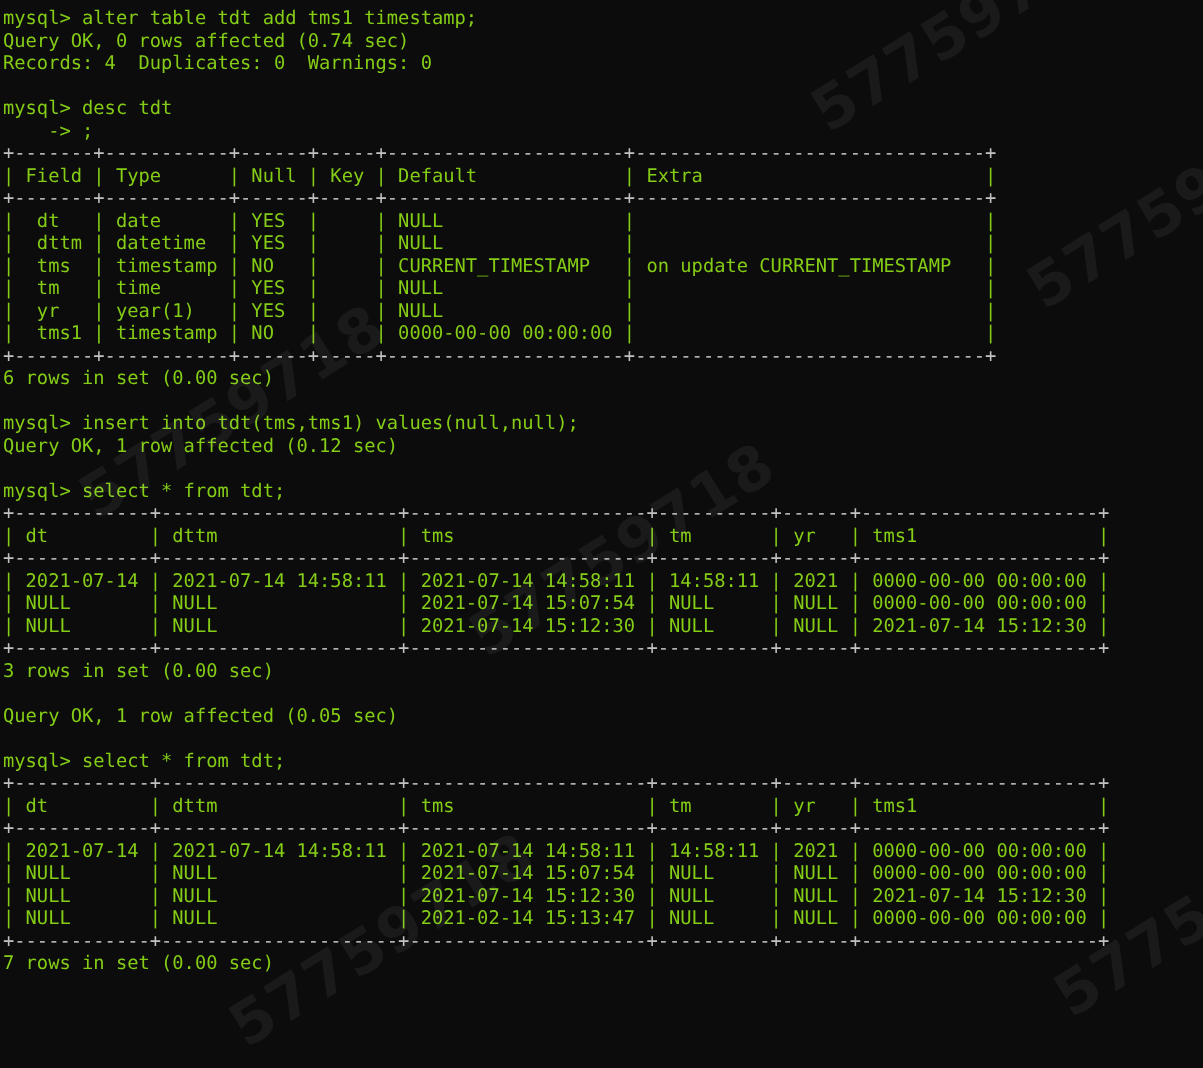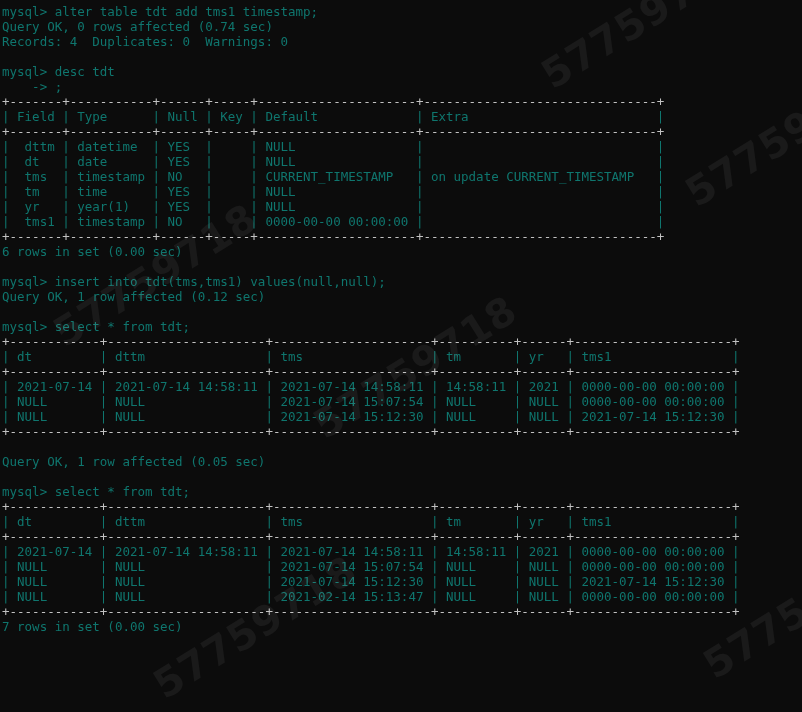--- a/index.html
+++ b/index.html
@@ -36,21 +36,21 @@
     letter-spacing: 1px;
   }
   #console {
     position: absolute;
     inset: 0;
     z-index: 1;
     padding: 4px 0 0 2px;
     box-sizing: border-box;
   }
   .line {
-    color: #0f766e;
+    color: #84cc16;
     white-space: pre;
     height: 15px;
     font-variant-ligatures: none;
   }
   .line.blank { color: transparent; }
   .rule { color: #c2c2c2; }
 </style>
 </head>
 <body>
 
@@ -59,40 +59,41 @@
   <div id="console">
       <div class="line">mysql&gt; alter table tdt add tms1 timestamp;</div>
       <div class="line">Query OK, 0 rows affected (0.74 sec)</div>
       <div class="line">Records: 4  Duplicates: 0  Warnings: 0</div>
       <div class="line blank">&nbsp;</div>
       <div class="line">mysql&gt; desc tdt</div>
       <div class="line">    -&gt; ;</div>
       <div class="line rule">+-------+-----------+------+-----+---------------------+-------------------------------+</div>
       <div class="line">| Field | Type      | Null | Key | Default             | Extra                         |</div>
       <div class="line rule">+-------+-----------+------+-----+---------------------+-------------------------------+</div>
+      <div class="line">|  dt   | date      | YES  |     | NULL                |                               |</div>
       <div class="line">|  dttm | datetime  | YES  |     | NULL                |                               |</div>
-      <div class="line">|  dt   | date      | YES  |     | NULL                |                               |</div>
       <div class="line">|  tms  | timestamp | NO   |     | CURRENT_TIMESTAMP   | on update CURRENT_TIMESTAMP   |</div>
       <div class="line">|  tm   | time      | YES  |     | NULL                |                               |</div>
       <div class="line">|  yr   | year(1)   | YES  |     | NULL                |                               |</div>
       <div class="line">|  tms1 | timestamp | NO   |     | 0000-00-00 00:00:00 |                               |</div>
       <div class="line rule">+-------+-----------+------+-----+---------------------+-------------------------------+</div>
       <div class="line">6 rows in set (0.00 sec)</div>
       <div class="line blank">&nbsp;</div>
       <div class="line">mysql&gt; insert into tdt(tms,tms1) values(null,null);</div>
       <div class="line">Query OK, 1 row affected (0.12 sec)</div>
       <div class="line blank">&nbsp;</div>
       <div class="line">mysql&gt; select * from tdt;</div>
       <div class="line rule">+------------+---------------------+---------------------+----------+------+---------------------+</div>
       <div class="line">| dt         | dttm                | tms                 | tm       | yr   | tms1                |</div>
       <div class="line rule">+------------+---------------------+---------------------+----------+------+---------------------+</div>
       <div class="line">| 2021-07-14 | 2021-07-14 14:58:11 | 2021-07-14 14:58:11 | 14:58:11 | 2021 | 0000-00-00 00:00:00 |</div>
       <div class="line">| NULL       | NULL                | 2021-07-14 15:07:54 | NULL     | NULL | 0000-00-00 00:00:00 |</div>
       <div class="line">| NULL       | NULL                | 2021-07-14 15:12:30 | NULL     | NULL | 2021-07-14 15:12:30 |</div>
       <div class="line rule">+------------+---------------------+---------------------+----------+------+---------------------+</div>
+      <div class="line">3 rows in set (0.00 sec)</div>
       <div class="line blank">&nbsp;</div>
       <div class="line">Query OK, 1 row affected (0.05 sec)</div>
       <div class="line blank">&nbsp;</div>
       <div class="line">mysql&gt; select * from tdt;</div>
       <div class="line rule">+------------+---------------------+---------------------+----------+------+---------------------+</div>
       <div class="line">| dt         | dttm                | tms                 | tm       | yr   | tms1                |</div>
       <div class="line rule">+------------+---------------------+---------------------+----------+------+---------------------+</div>
       <div class="line">| 2021-07-14 | 2021-07-14 14:58:11 | 2021-07-14 14:58:11 | 14:58:11 | 2021 | 0000-00-00 00:00:00 |</div>
       <div class="line">| NULL       | NULL                | 2021-07-14 15:07:54 | NULL     | NULL | 0000-00-00 00:00:00 |</div>
       <div class="line">| NULL       | NULL                | 2021-07-14 15:12:30 | NULL     | NULL | 2021-07-14 15:12:30 |</div>

